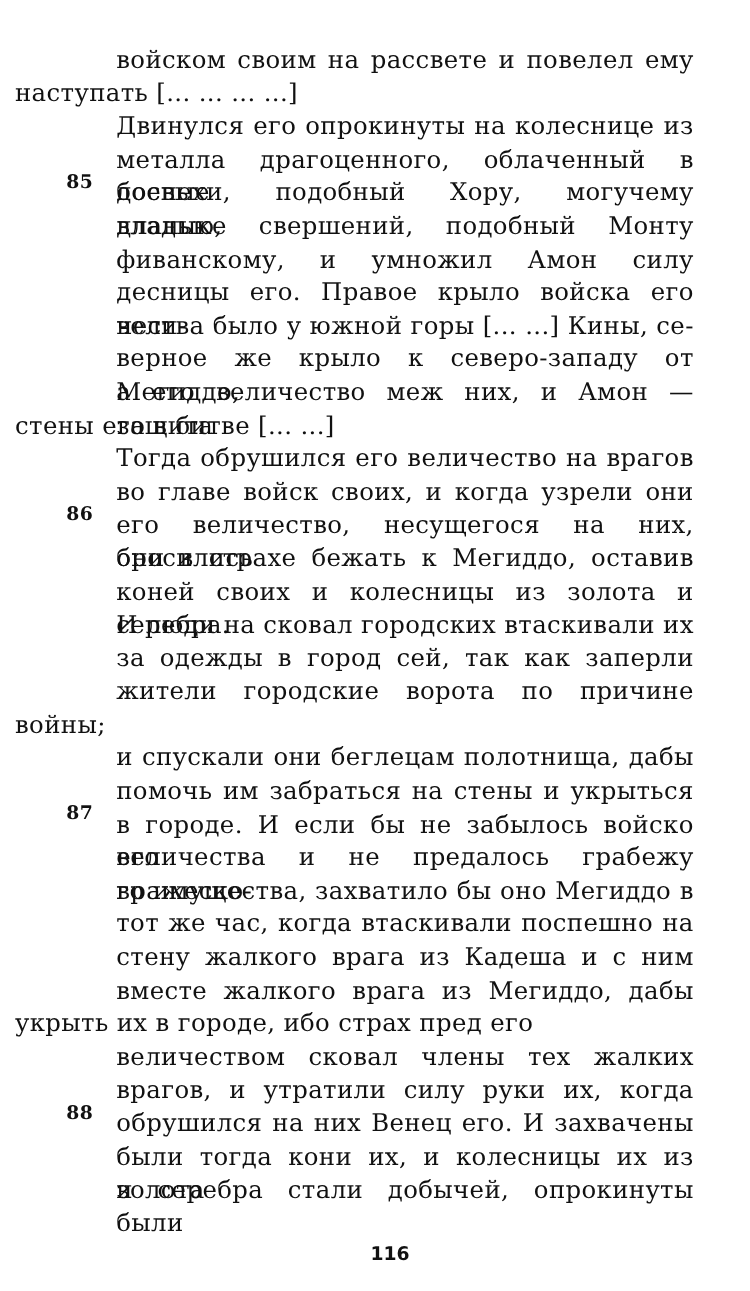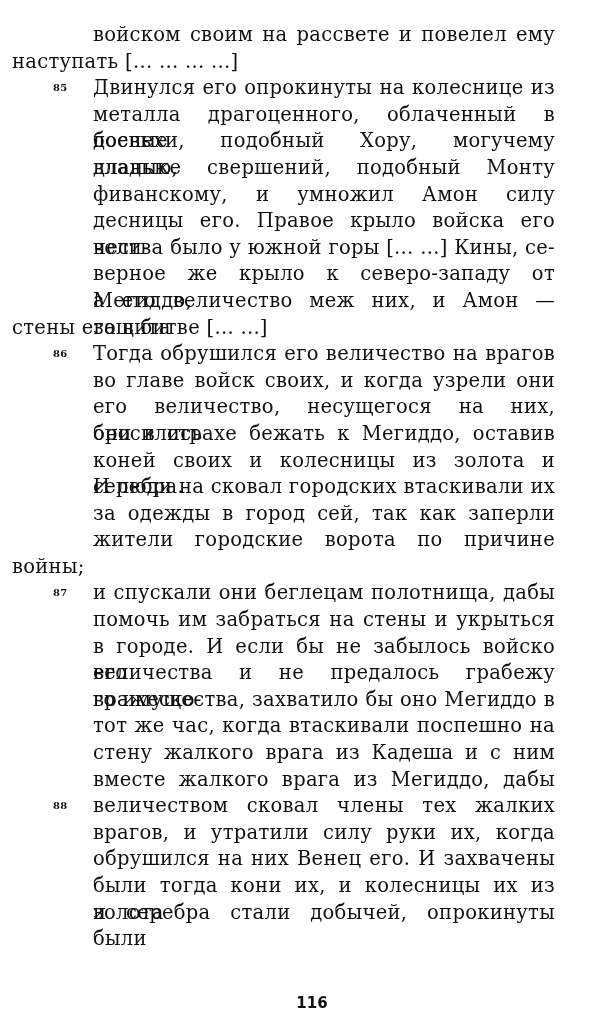--- a/index.html
+++ b/index.html
@@ -1,23 +1,23 @@
 <!DOCTYPE html>
 <html><head>
 <meta charset="utf-8">
 <style>
   html, body { margin: 0; padding: 0; background: #ffffff; }
   body { width: 600px; height: 1033px; position: relative; overflow: hidden;
          font-family: "DejaVu Serif", "Liberation Serif", serif; color: #111; }
-  .page { position: absolute; left: 0; top: 22px; width: 600px; }
+  .page { position: absolute; left: 0; top: 35px; width: 600px; }
   .line { position: relative; height: 26.6px; line-height: 26.6px; font-size: 19.5px;
           margin-left: 93px; width: 462px; text-align: justify; text-align-last: justify;
           white-space: nowrap; letter-spacing: 0.3px; }
   .line.last { text-align-last: left; margin-left: 12px; }
-  .line .num { position: absolute; left: -40px; font-size: 10px; font-weight: bold; }
+  .line .num { position: absolute; left: -40px; font-size: 15px; font-weight: bold; margin-top: 44px; }
   .line span.t { display: inline-block; width: 100%; text-align: justify; text-align-last: justify; white-space: normal; }
   .line.last span.t { text-align-last: left; }
   .pagenum { position: absolute; top: 994px; left: 12px; width: 600px; text-align: center;
              font-size: 15px; font-weight: bold; font-family: "DejaVu Sans", sans-serif; }
 </style>
 </head>
 <body>
 
 <div class="page" id="page">
     <div class="line"><span class="num"></span><span class="t">войском своим на рассвете и повелел ему</span></div>
@@ -42,19 +42,20 @@
     <div class="line"><span class="num"></span><span class="t">жители городские ворота по причине</span></div>
     <div class="line last"><span class="num"></span><span class="t">войны;</span></div>
     <div class="line"><span class="num">87</span><span class="t">и спускали они беглецам полотнища, дабы</span></div>
     <div class="line"><span class="num"></span><span class="t">помочь им забраться на стены и укрыться</span></div>
     <div class="line"><span class="num"></span><span class="t">в городе. И если бы не забылось войско его</span></div>
     <div class="line"><span class="num"></span><span class="t">величества и не предалось грабежу вражеско-</span></div>
     <div class="line"><span class="num"></span><span class="t">го имущества, захватило бы оно Мегиддо в</span></div>
     <div class="line"><span class="num"></span><span class="t">тот же час, когда втаскивали поспешно на</span></div>
     <div class="line"><span class="num"></span><span class="t">стену жалкого врага из Кадеша и с ним</span></div>
     <div class="line"><span class="num"></span><span class="t">вместе жалкого врага из Мегиддо, дабы</span></div>
+    <div class="line last"><span class="num"></span><span class="t">укрыть их в городе, ибо страх пред его</span></div>
     <div class="line"><span class="num">88</span><span class="t">величеством сковал члены тех жалких</span></div>
     <div class="line"><span class="num"></span><span class="t">врагов, и утратили силу руки их, когда</span></div>
     <div class="line"><span class="num"></span><span class="t">обрушился на них Венец его. И захвачены</span></div>
     <div class="line"><span class="num"></span><span class="t">были тогда кони их, и колесницы их из золота</span></div>
     <div class="line"><span class="num"></span><span class="t">и серебра стали добычей, опрокинуты были</span></div>
   </div>
 <div class="pagenum">116</div>
 
 </body></html>

